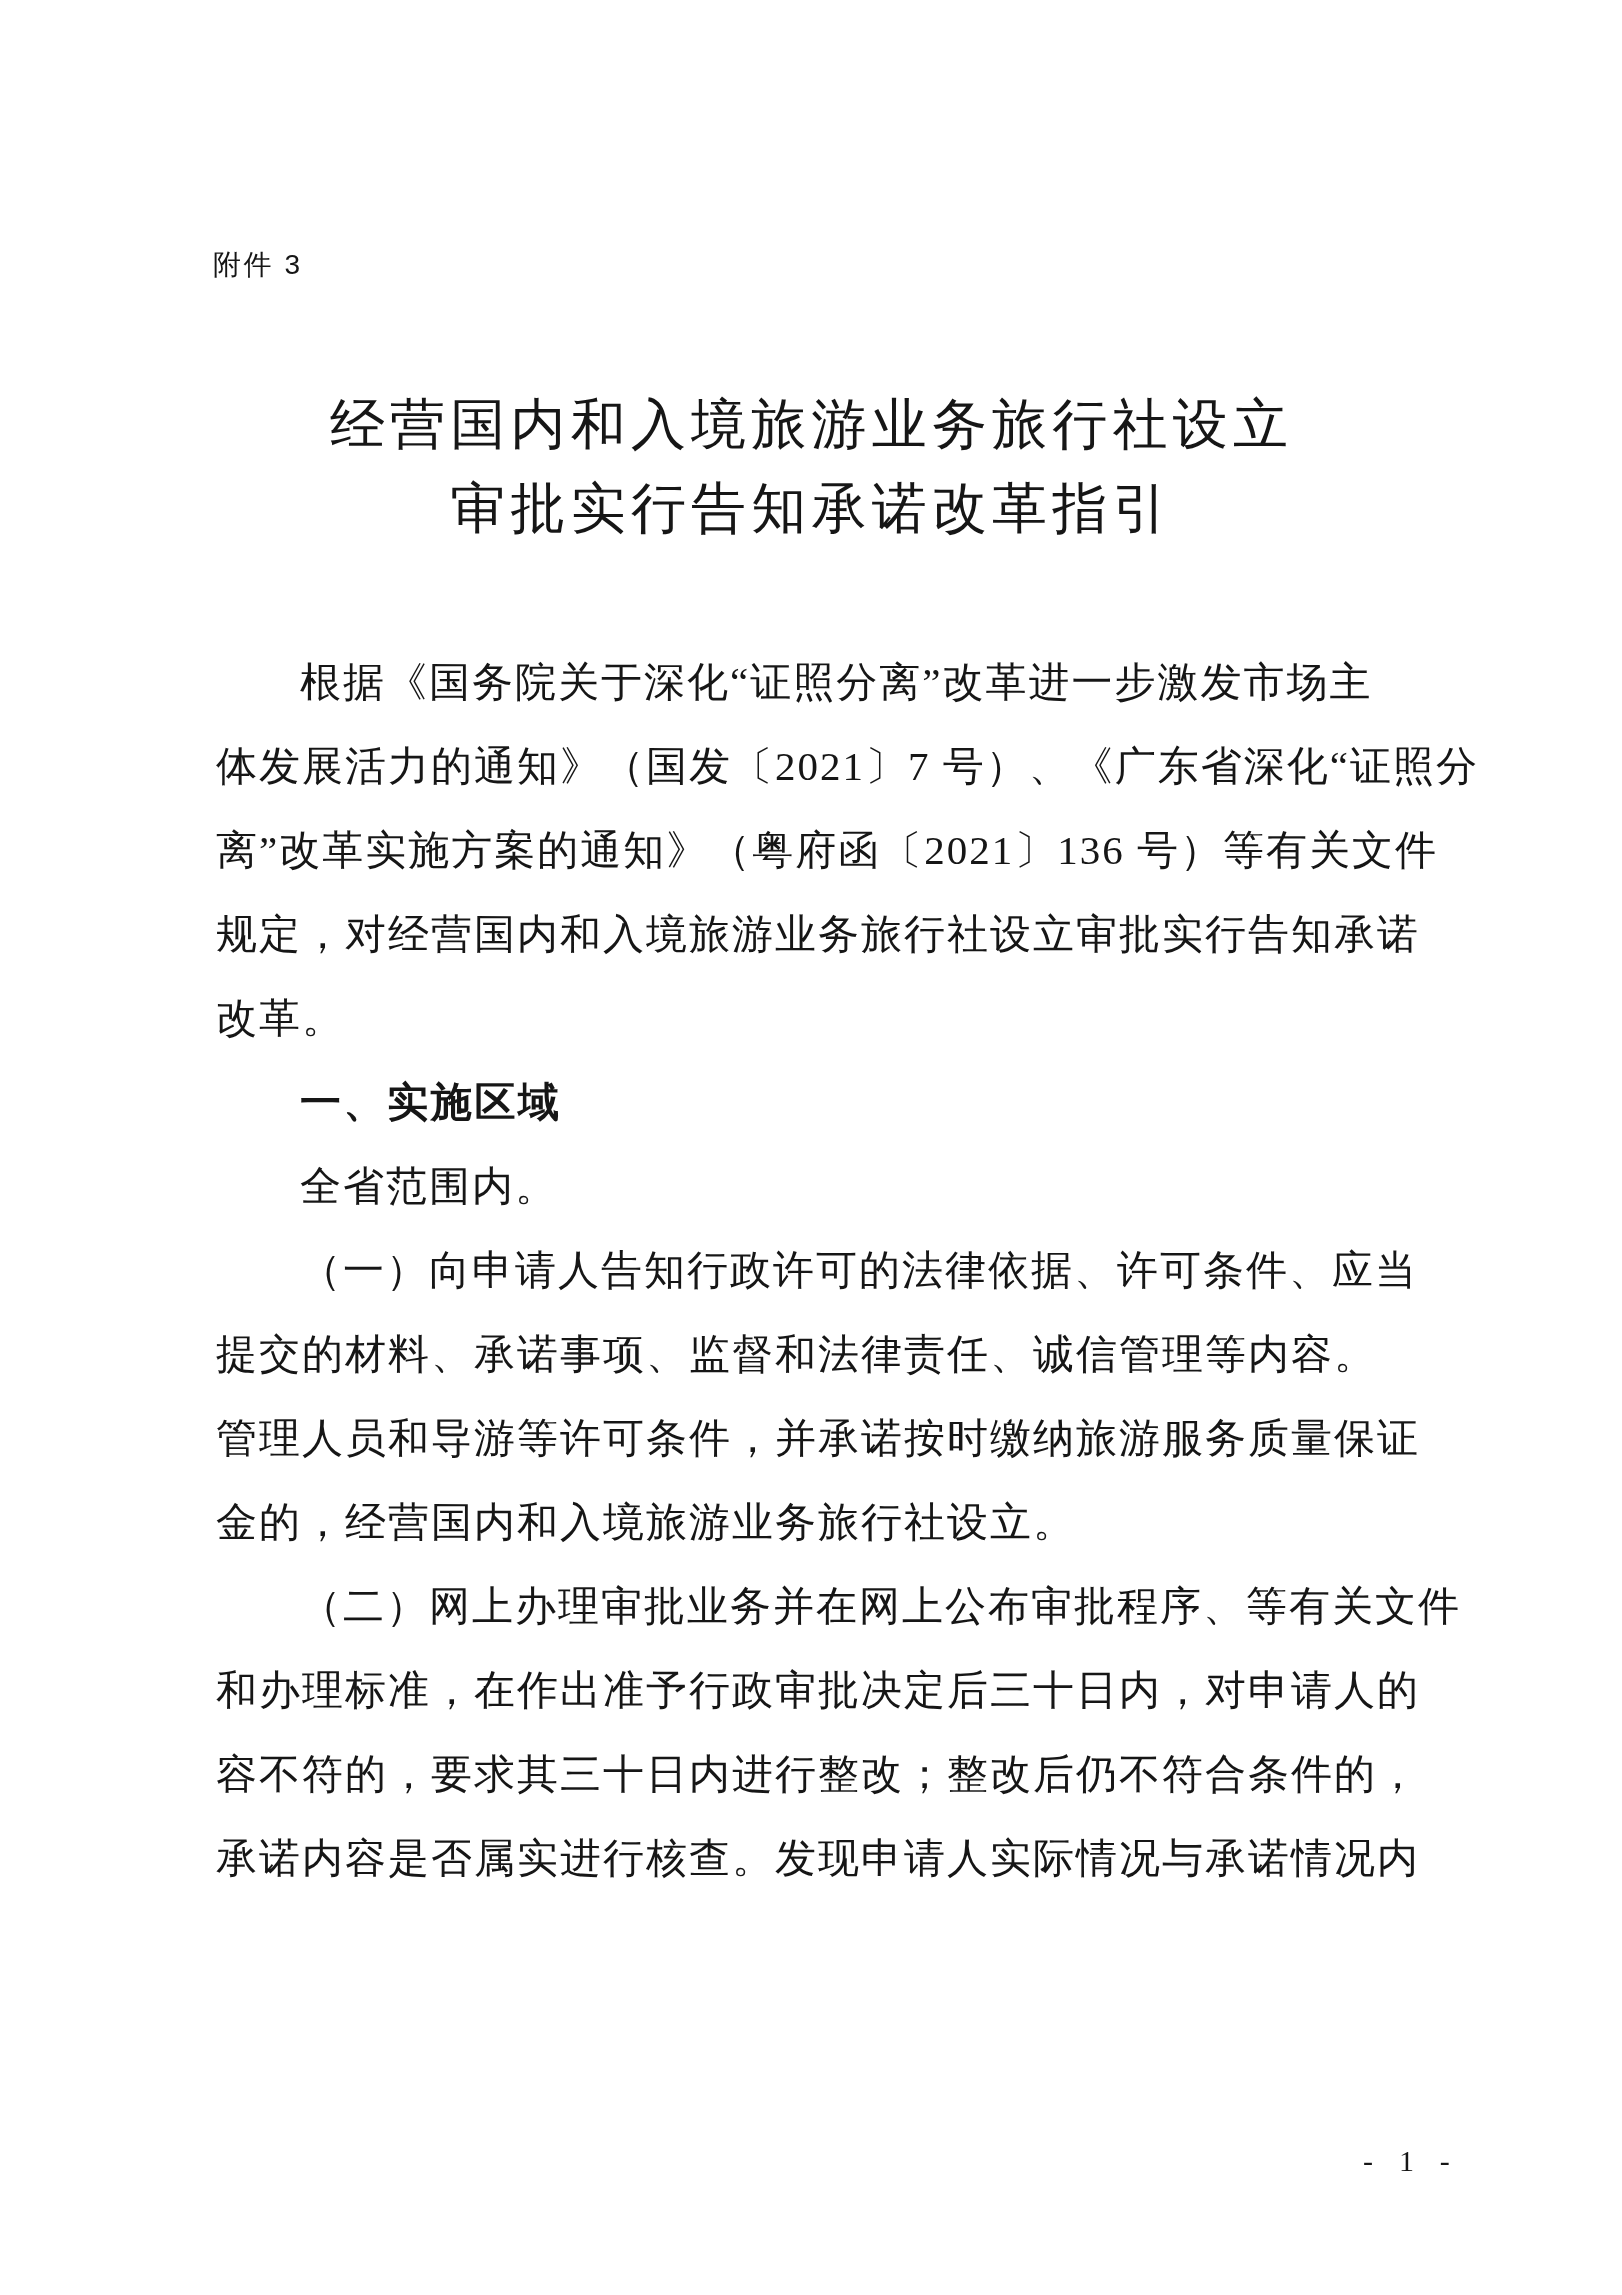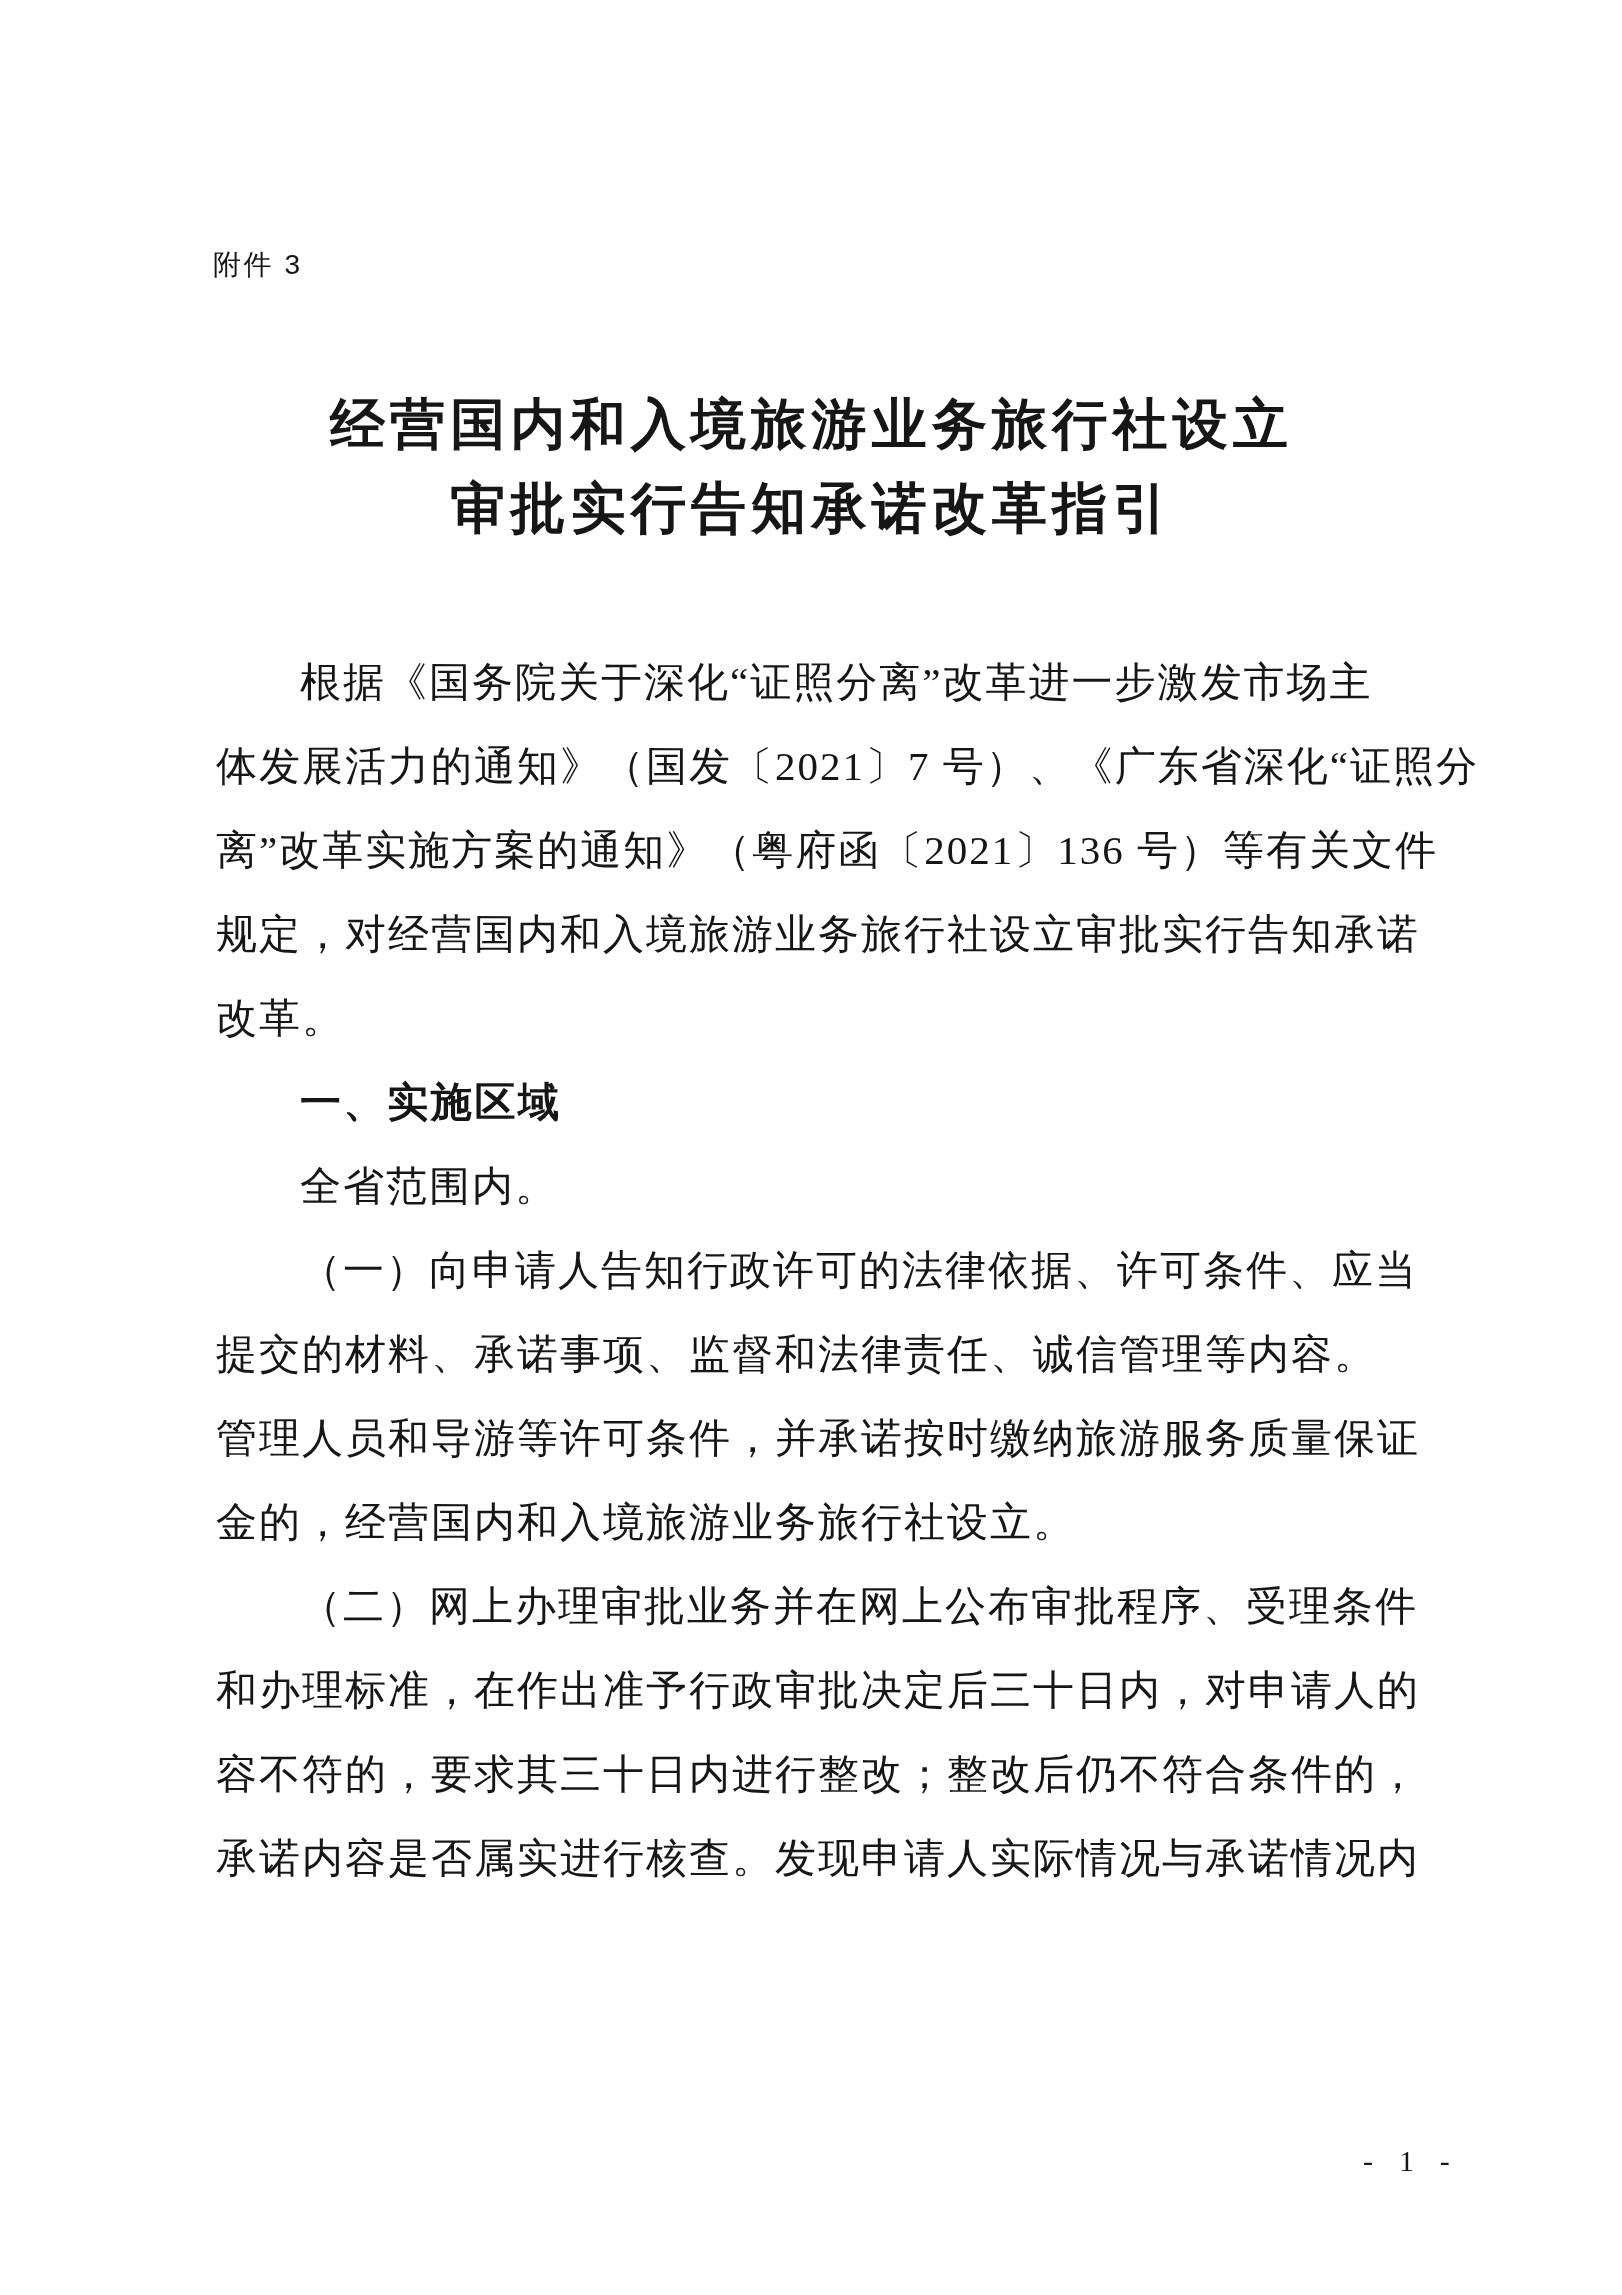--- a/index.html
+++ b/index.html
@@ -27,21 +27,21 @@
     letter-spacing: 2.6px;
     white-space: nowrap;
   }
   .doc-title {
     position: absolute;
     left: 0;
     top: 383px;
     width: 100%;
     text-align: center;
     font-family: "Liberation Serif", serif;
-    font-weight: bold;
+    font-weight: normal;
     font-size: 55px;
     line-height: 84px;
     letter-spacing: 5.2px;
     white-space: nowrap;
   }
   .doc-body {
     position: absolute;
     left: 216px;
     top: 640px;
     width: 1194px;
@@ -88,21 +88,21 @@
     <div class="line">体发展活力的通知》（国发〔2021〕7 号）、《广东省深化“证照分</div>
     <div class="line">离”改革实施方案的通知》（粤府函〔2021〕136 号）等有关文件</div>
     <div class="line">规定，对经营国内和入境旅游业务旅行社设立审批实行告知承诺</div>
     <div class="line">改革。</div>
     <div class="line indent heading">一、实施区域</div>
     <div class="line indent">全省范围内。</div>
     <div class="line indent">（一）向申请人告知行政许可的法律依据、许可条件、应当</div>
     <div class="line">提交的材料、承诺事项、监督和法律责任、诚信管理等内容。</div>
     <div class="line">管理人员和导游等许可条件，并承诺按时缴纳旅游服务质量保证</div>
     <div class="line">金的，经营国内和入境旅游业务旅行社设立。</div>
-    <div class="line indent">（二）网上办理审批业务并在网上公布审批程序、受理条件</div>
+    <div class="line indent">（二）网上办理审批业务并在网上公布审批程序、等有关文件</div>
     <div class="line">和办理标准，在作出准予行政审批决定后三十日内，对申请人的</div>
     <div class="line">容不符的，要求其三十日内进行整改；整改后仍不符合条件的，</div>
     <div class="line">承诺内容是否属实进行核查。发现申请人实际情况与承诺情况内</div>
   </div>
 
   <div class="page-footer">- 1 -</div>
 
 </div>
 
 

